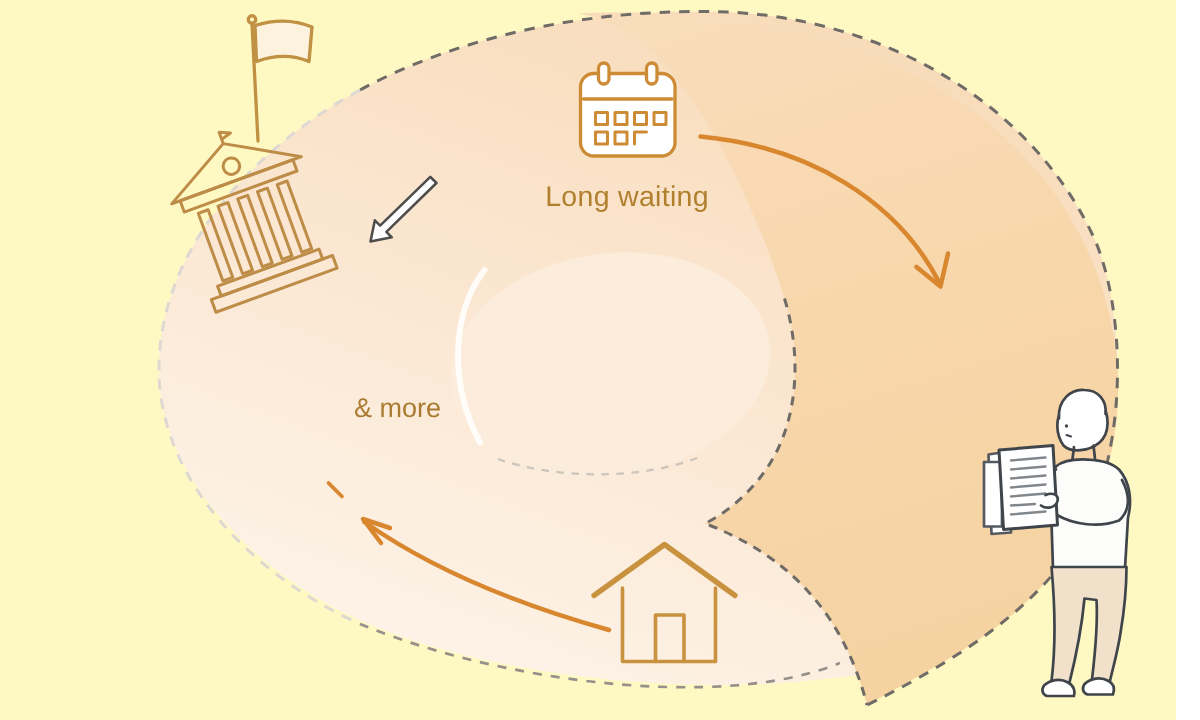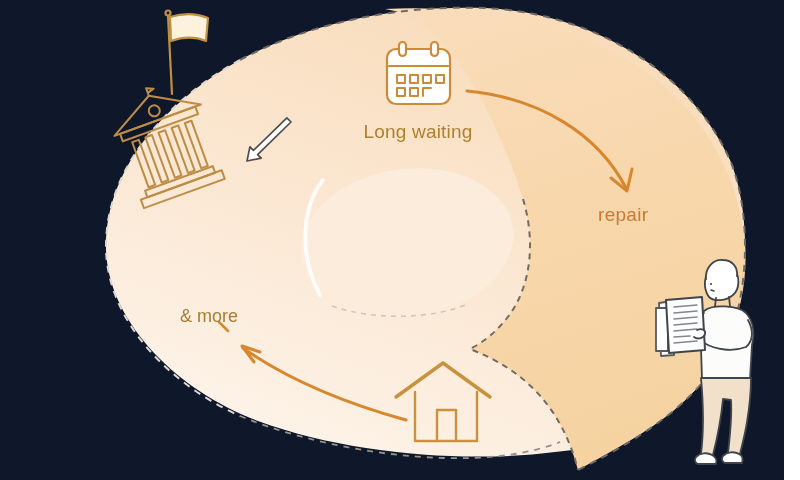--- a/index.html
+++ b/index.html
@@ -1,24 +1,24 @@
 <!DOCTYPE html>
 <html><head>
 <meta charset="utf-8">
 <style>
   html,body{margin:0;padding:0;background:#fff;}
   #stage{
-    position:relative;width:784px;height:480px;overflow:hidden;background:#0f172a;
+    position:relative;width:784px;height:480px;overflow:hidden;background:#fef9c3;
     font-family:"Liberation Sans", sans-serif;
   }
   #scene{position:absolute;left:0;top:0;}
   .label{position:absolute;font-family:"Liberation Sans", sans-serif;}
   .label-long-waiting{left:352px;top:121px;width:132px;text-align:center;font-size:19px;color:#b1802e;letter-spacing:.2px;}
   .label-repair{left:598px;top:204px;width:80px;font-size:19px;color:#c87a35;letter-spacing:.3px;}
-  .label-paperwork{left:124px;top:260px;width:170px;text-align:center;font-size:18px;line-height:24px;color:#a97c31;margin-top:44px;}
+  .label-paperwork{left:124px;top:260px;width:170px;text-align:right;font-size:18px;line-height:24px;color:#a97c31;}
   .label-paperwork span{display:block;}
 </style>
 </head>
 <body>
 
 <div id="stage">
 
   <svg id="scene" width="800" height="480" viewBox="0 0 800 480">
     <defs>
       <linearGradient id="blobGrad" x1="0.15" y1="0.95" x2="0.65" y2="0">
@@ -146,19 +146,18 @@
                L 701,454 C 704,430 703,400 701,378 Z" fill="#f1e1ca"></path>
       <path d="M 712,455 C 707,452 700,453 696,457 C 694,460 695,463 698,464
                L 716,464 C 717,461 716,457 712,455 Z" fill="#ffffff"></path>
       <path d="M 739,454 C 734,451 727,452 723,456 C 721,459 722,462 725,463
                L 742,463 C 743,460 743,456 739,454 Z" fill="#ffffff"></path>
     </g>
   </svg>
 
   <div class="label label-long-waiting">Long waiting</div>
 
-  <div class="label label-repair">repair</div>
 
   <div class="label label-paperwork">
     <span>&amp; more</span>
   </div>
 
 </div>
 
 </body></html>

